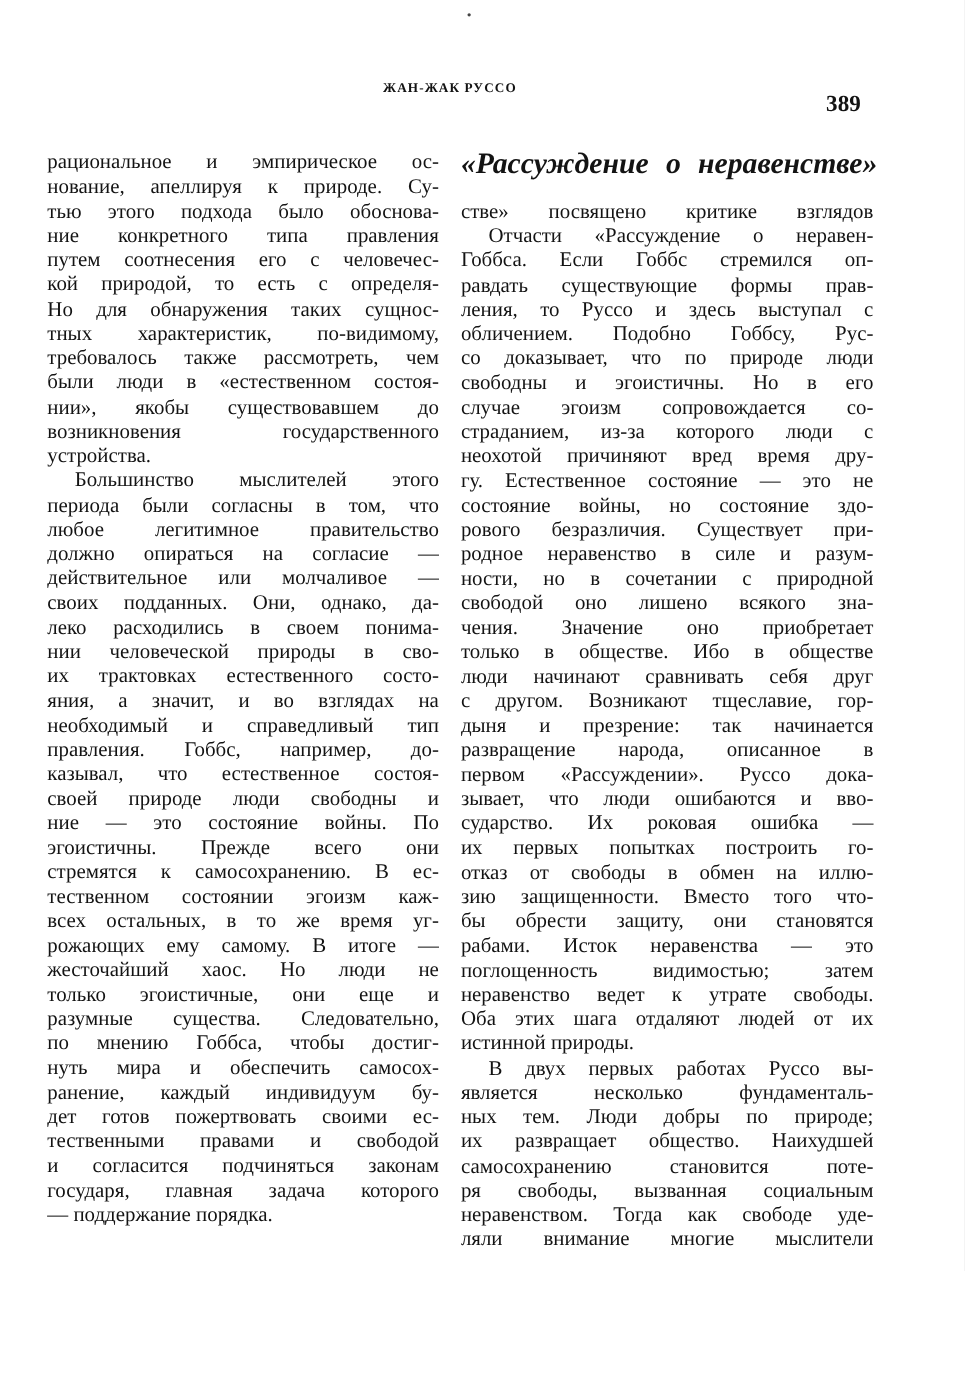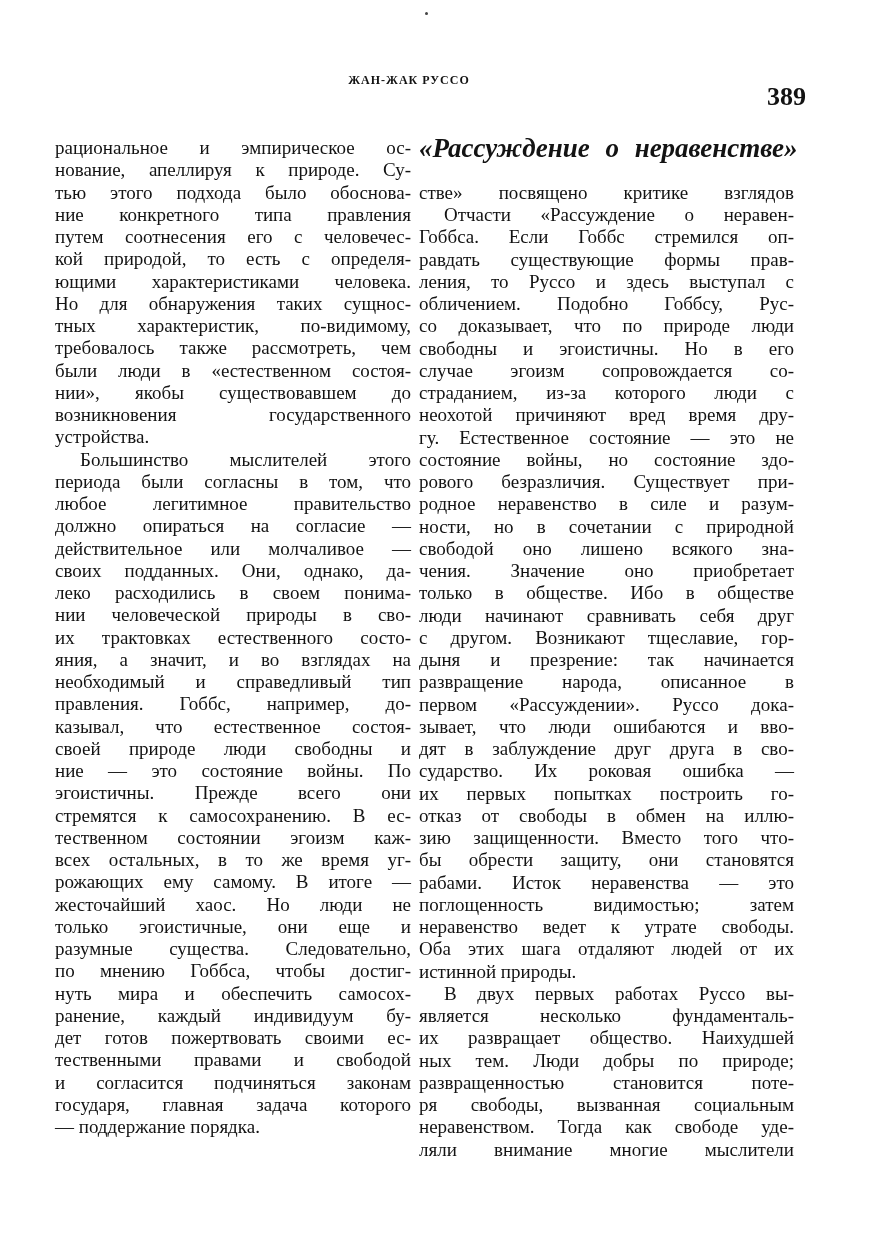--- a/index.html
+++ b/index.html
@@ -31,31 +31,31 @@
     top: 73px;
     width: 730px;
     text-align: center;
     font-size: 12px;
     font-weight: bold;
     letter-spacing: 1px;
     white-space: nowrap;
   }
   .page-number {
     position: absolute;
-    left: 767px;
+    left: 751px;
     top: 82px;
-    font-size: 26px;
+    font-size: 21px;
     font-weight: bold;
   }
   .col {
     position: absolute;
     top: 137px;
   }
   .col-left {
-    left: 55px;
+    left: 43px;
     width: 356px;
   }
   .col-right {
     left: 419px;
     width: 375px;
   }
   .section-heading {
     height: 22.26px;
     line-height: 22.26px;
     margin-bottom: 22.74px;
@@ -96,21 +96,20 @@
   <div class="page-number">389</div>
 
   <div class="col col-left" id="col-left">
       <div class="paragraph">
         <div class="line">рациональное и эмпирическое ос-</div>
         <div class="line">нование, апеллируя к природе. Су-</div>
         <div class="line">тью этого подхода было обоснова-</div>
         <div class="line">ние конкретного типа правления</div>
         <div class="line">путем соотнесения его с человечес-</div>
         <div class="line">кой природой, то есть с определя-</div>
-        <div class="line">ющими характеристиками человека.</div>
         <div class="line">Но для обнаружения таких сущнос-</div>
         <div class="line">тных характеристик, по-видимому,</div>
         <div class="line">требовалось также рассмотреть, чем</div>
         <div class="line">были люди в «естественном состоя-</div>
         <div class="line">нии», якобы существовавшем до</div>
         <div class="line">возникновения государственного</div>
         <div class="line last">устройства.</div>
       </div>
       <div class="paragraph">
         <div class="line first">Большинство мыслителей этого</div>
@@ -168,36 +167,35 @@
         <div class="line">ности, но в сочетании с природной</div>
         <div class="line">свободой оно лишено всякого зна-</div>
         <div class="line">чения. Значение оно приобретает</div>
         <div class="line">только в обществе. Ибо в обществе</div>
         <div class="line">люди начинают сравнивать себя друг</div>
         <div class="line">с другом. Возникают тщеславие, гор-</div>
         <div class="line">дыня и презрение: так начинается</div>
         <div class="line">развращение народа, описанное в</div>
         <div class="line">первом «Рассуждении». Руссо дока-</div>
         <div class="line">зывает, что люди ошибаются и вво-</div>
-        <div class="line">дят в заблуждение друг друга в сво-</div>
         <div class="line">сударство. Их роковая ошибка —</div>
         <div class="line">их первых попытках построить го-</div>
         <div class="line">отказ от свободы в обмен на иллю-</div>
         <div class="line">зию защищенности. Вместо того что-</div>
         <div class="line">бы обрести защиту, они становятся</div>
         <div class="line">рабами. Исток неравенства — это</div>
         <div class="line">поглощенность видимостью; затем</div>
         <div class="line">неравенство ведет к утрате свободы.</div>
         <div class="line">Оба этих шага отдаляют людей от их</div>
         <div class="line last">истинной природы.</div>
       </div>
       <div class="paragraph">
         <div class="line first">В двух первых работах Руссо вы-</div>
         <div class="line">является несколько фундаменталь-</div>
+        <div class="line">ных тем. Люди добры по природе;</div>
         <div class="line">их развращает общество. Наихудшей</div>
-        <div class="line">ных тем. Люди добры по природе;</div>
-        <div class="line">развращенностью становится поте-</div>
+        <div class="line">самосохранению становится поте-</div>
         <div class="line">ря свободы, вызванная социальным</div>
         <div class="line">неравенством. Тогда как свободе уде-</div>
         <div class="line">ляли внимание многие мыслители</div>
       </div>
     </div>
 </div>
 
 </body></html>

